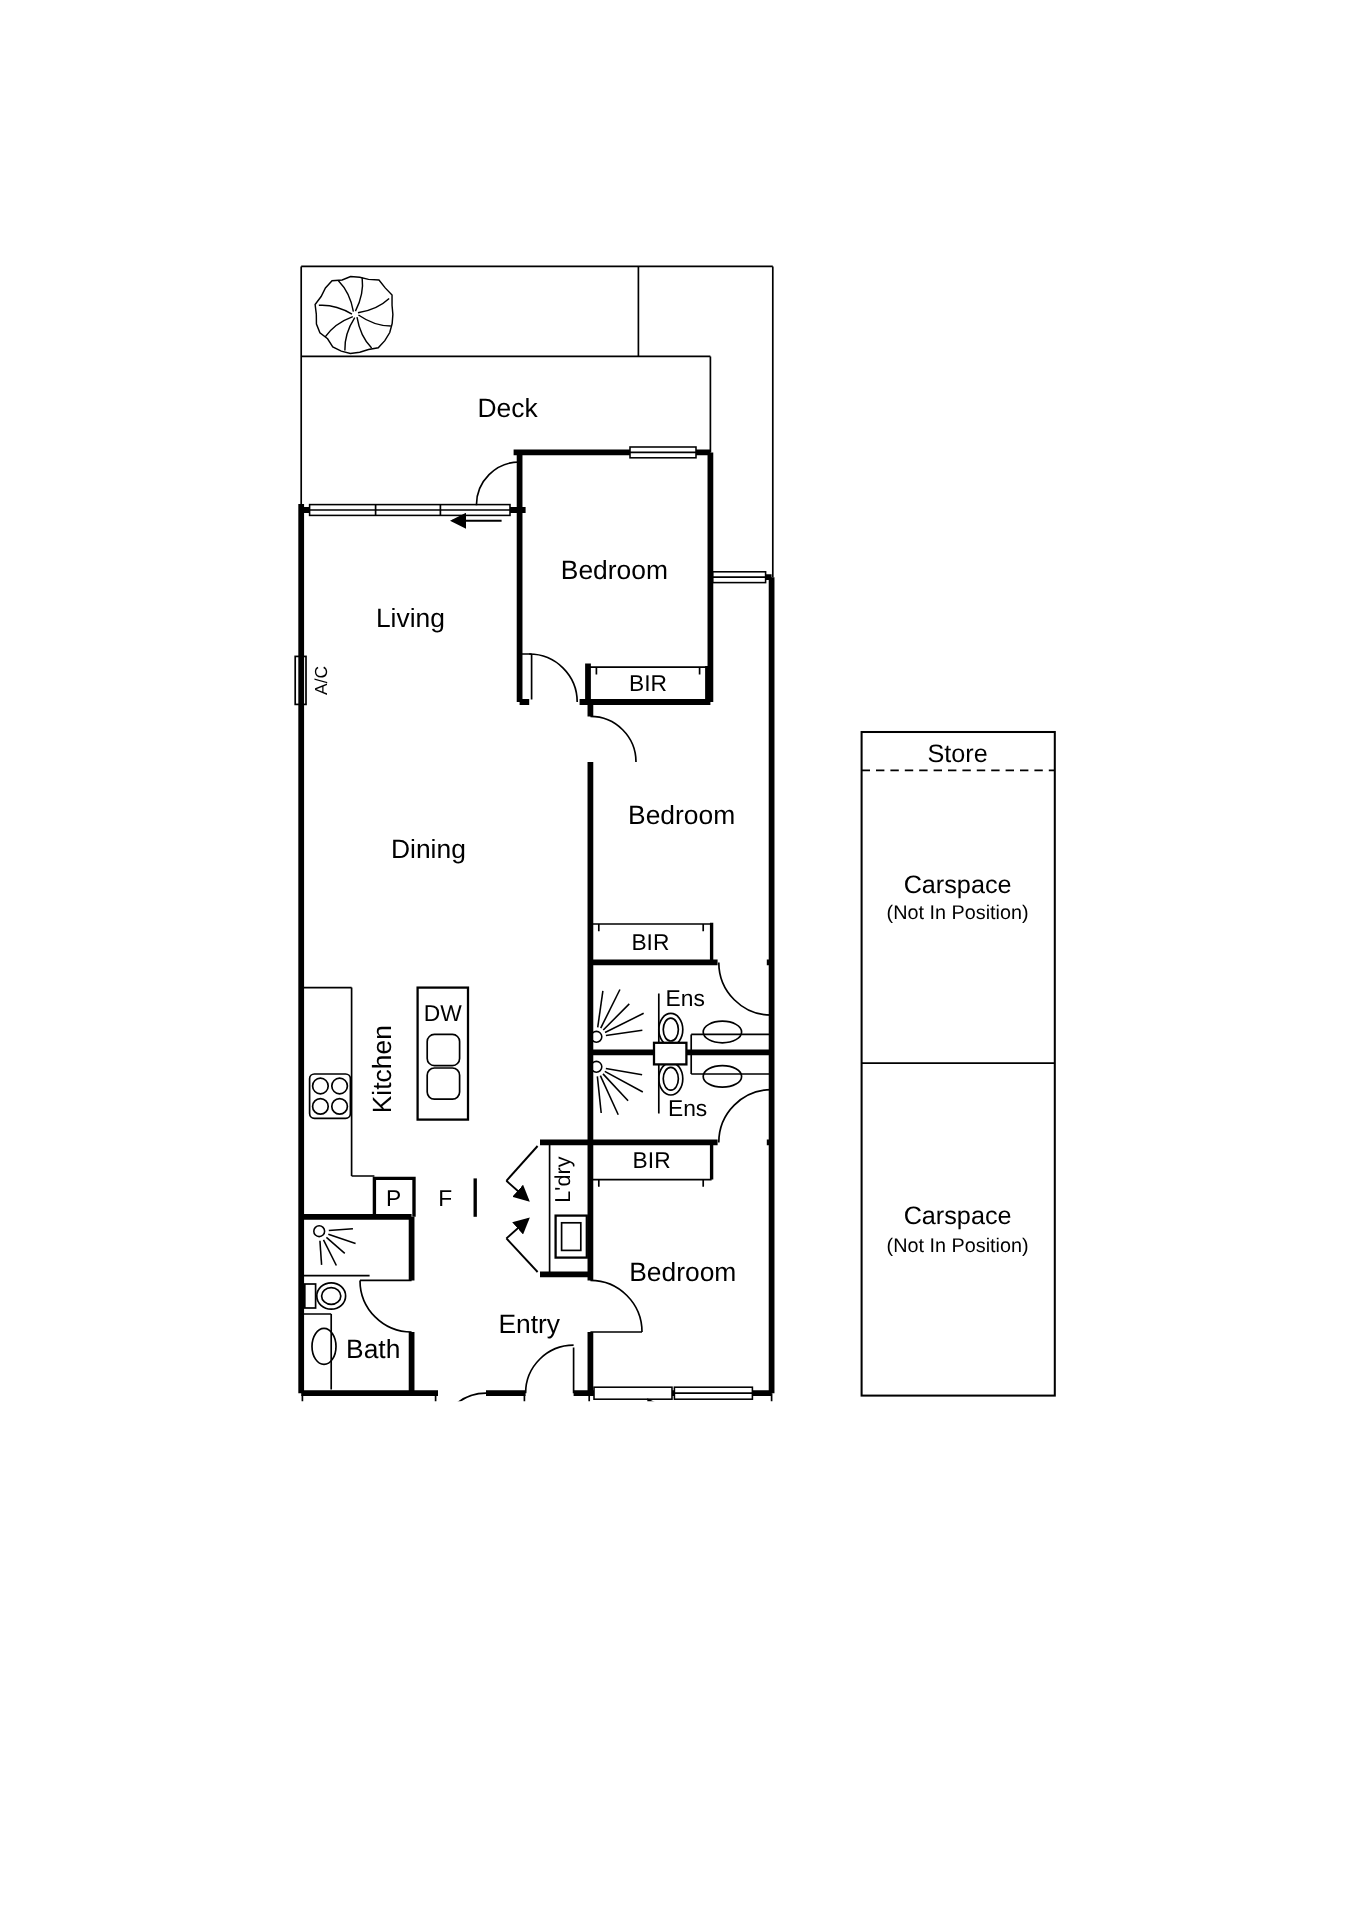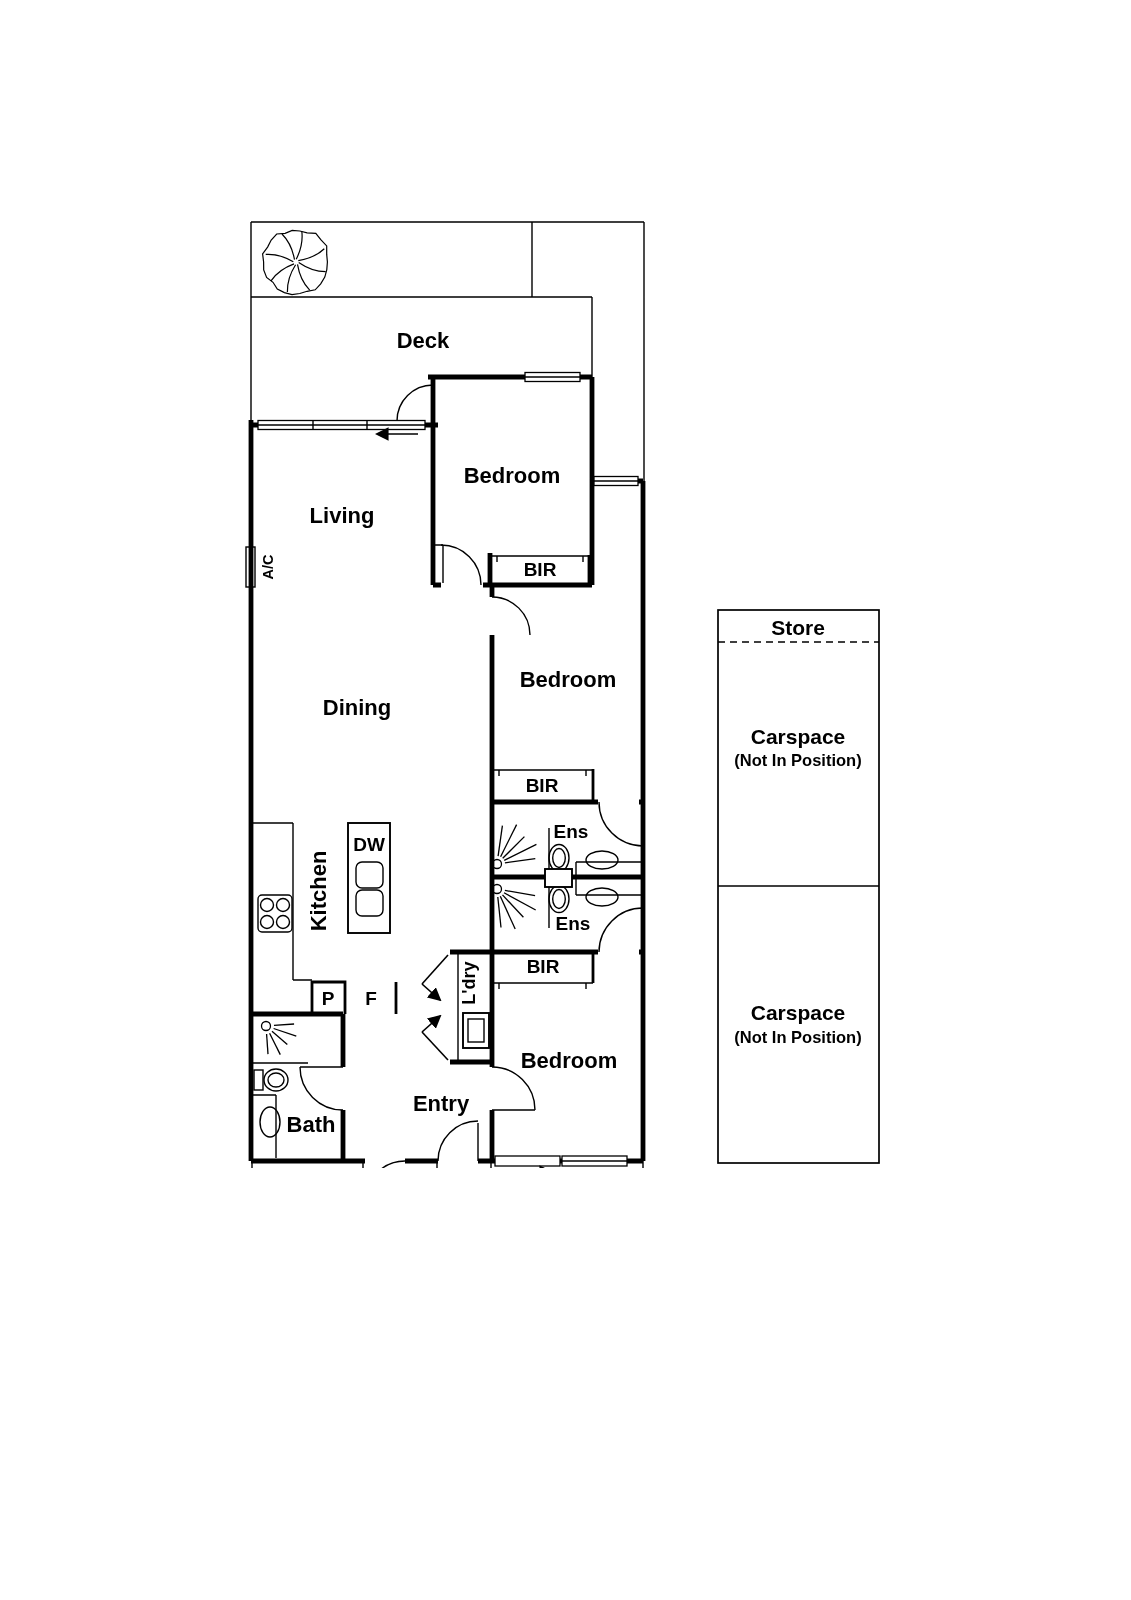--- a/index.html
+++ b/index.html
@@ -1,17 +1,17 @@
 <!DOCTYPE html>
 <html style="--line: #000000; --bg: #ffffff;"><head>
 <meta charset="utf-8">
 <style>
   :root{ --line:#000000; --bg:#ffffff; }
   html,body{margin:0;padding:0;background:var(--bg);}
-  #canvas{position:relative;width:1131px;height:1168px;background:var(--bg);overflow:hidden;font-weight:bold;}
+  #canvas{position:relative;width:1131px;height:1168px;background:var(--bg);overflow:hidden;}
   svg{position:absolute;left:0;top:0;}
   svg *{vector-effect:none;}
   .ln{stroke:var(--line);fill:none;stroke-linecap:butt;}
   .w5{stroke-width:4.8;}
   .w3{stroke-width:2.8;}
   .w2{stroke-width:1.9;}
   .w25{stroke-width:2.4;}
   .w1{stroke-width:1.4;}
   .winfill{fill:var(--bg);stroke:var(--line);stroke-width:1.3;}
   .whitebox{fill:var(--bg);stroke:var(--line);}

